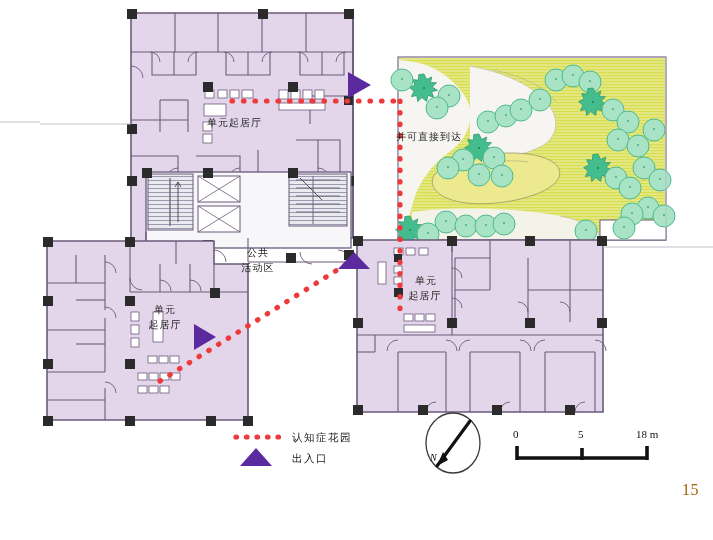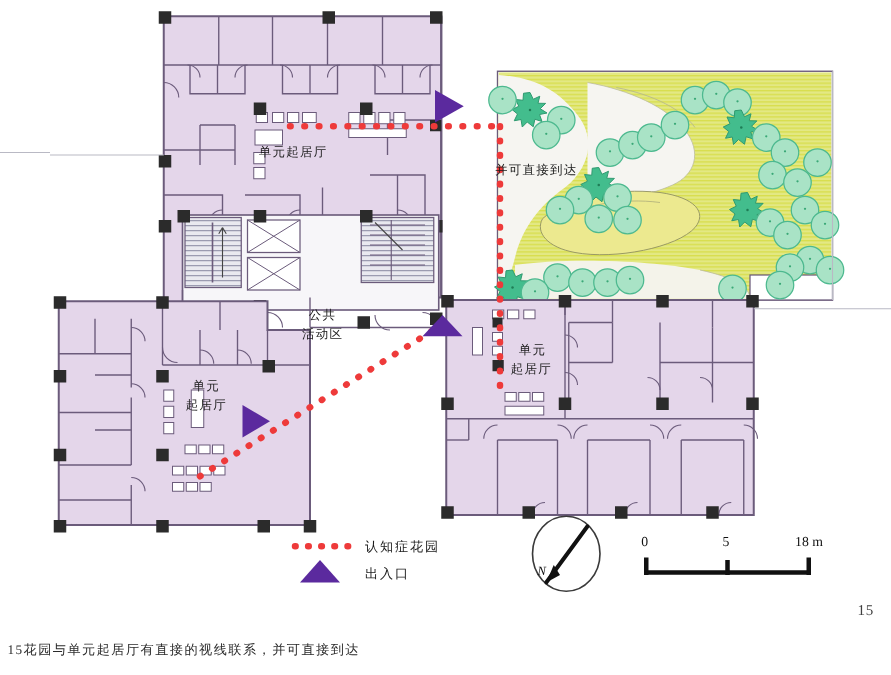--- a/index.html
+++ b/index.html
@@ -6,21 +6,21 @@
   body{width:713px;height:540px;position:relative;overflow:hidden;
        font-family:"DejaVu Sans","Liberation Sans",sans-serif;color:#231f20;}
   #plate{position:absolute;left:0;top:0;width:713px;height:494px;font-family:Liberation Serif, serif;}
   svg{position:absolute;left:0;top:0;}
   .lbl{position:absolute;font-size:10px;line-height:12px;color:#1b1b1b;
        letter-spacing:1px;white-space:nowrap;}
   .lbl2{position:absolute;font-size:10px;line-height:13px;color:#1b1b1b;
         letter-spacing:1px;text-align:center;white-space:nowrap;}
   .legtxt{position:absolute;font-size:10.5px;letter-spacing:1.5px;color:#1b1b1b;white-space:nowrap;}
   .scnum{position:absolute;font-size:11px;color:#111;white-space:nowrap;}
-  #pageno{position:absolute;right:14px;top:481px;font-size:12px;color:#404040;letter-spacing:.5px;}
+  #pageno{position:absolute;right:14px;top:481px;font-size:16px;color:#a16207;letter-spacing:.5px;}
   #caption{position:absolute;left:6px;top:513px;font-size:10.5px;color:#2a2a2a;
            letter-spacing:1.2px;white-space:nowrap;}
   #compassN{position:absolute;left:430px;top:452px;font-size:10px;font-style:italic;color:#111;}
 </style>
 </head>
 <body>
 
 <div id="plate">
 
 <svg width="713" height="540" viewBox="0 0 713 540">
@@ -420,15 +420,14 @@
 <div class="legtxt" style="left:292px;top:431px;">认知症花园</div>
 <div class="legtxt" style="left:292px;top:452px;text-align:center;">出入口</div>
 
 <div id="compassN">N</div>
 
 <div class="scnum" style="left:513px;top:428px;">0</div>
 <div class="scnum" style="left:578px;top:428px;">5</div>
 <div class="scnum" style="left:636px;top:428px;">18 m</div>
 
 <div id="pageno">15</div>
-<div id="caption">15花园与单元起居厅有直接的视线联系，并可直接到达</div>
 
 </div>
 
 </body></html>

